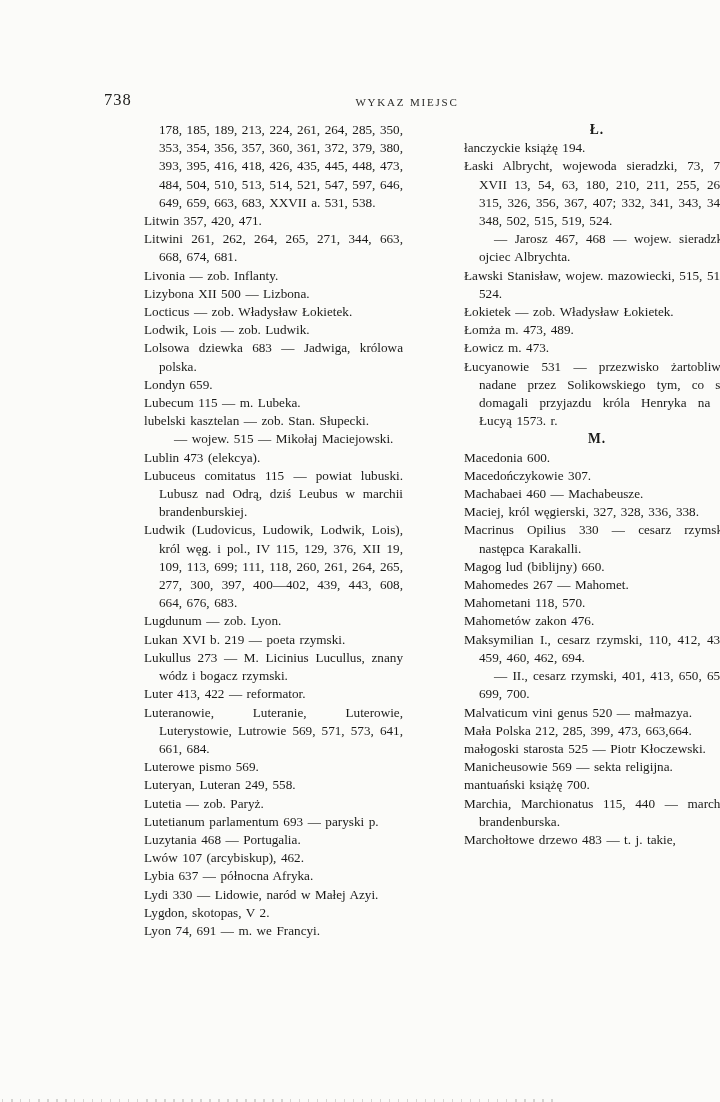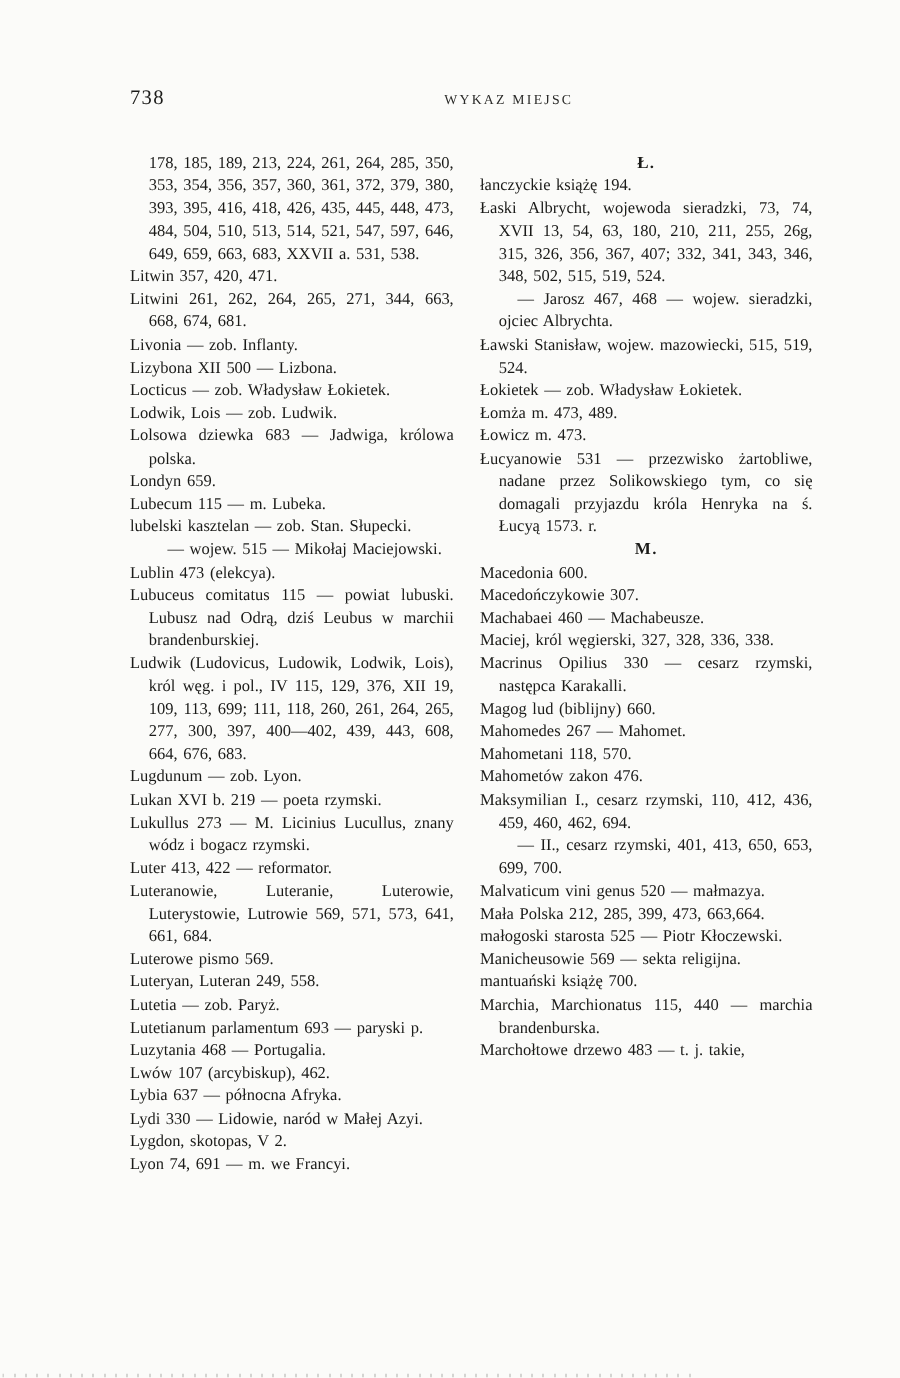--- a/index.html
+++ b/index.html
@@ -4,34 +4,34 @@
 <style>
   html,body{margin:0;padding:0;}
   body{
     width:720px;height:1102px;
     background:#fbfbf9;
     font-family:"Liberation Serif","DejaVu Serif",serif;
     color:#1a1a18;
     -webkit-font-smoothing:antialiased;
   }
   .page{position:relative;width:720px;height:1102px;overflow:hidden;background:#fbfbf9;}
-  .running-head{position:absolute;top:68px;left:0;width:626px;height:22px;}
+  .running-head{position:absolute;top:90px;left:0;width:626px;height:22px;}
   .page-number{
     position:absolute;left:104px;top:0;
     font-size:16.5px;letter-spacing:1px;color:#1c1c1a;
   }
   .running-title{
     position:absolute;left:407px;top:6px;transform:translateX(-50%);
     font-size:11px;letter-spacing:1.8px;color:#2a2a28;white-space:nowrap;
   }
   .columns{
     position:absolute;top:121px;left:104px;
     display:flex;gap:21px;align-items:flex-start;
   }
-  .col{font-size:13.2px;line-height:18.2px;text-align:justify;word-spacing:1.2px;}
+  .col{font-size:13.2px;line-height:18.2px;text-align:justify;word-spacing:1.2px;margin-left:40px;}
   .col-left{width:259px;}
   .col-right{width:266px;}
   .line{margin:0;}
   .entry{padding-left:15px;text-indent:-15px;}
   .sub{padding-left:15px;text-indent:15px;}
   .cont{padding-left:15px;text-indent:0;}
   .heading{
     text-align:center;font-weight:bold;font-size:13.6px;
     padding-left:0;text-indent:0;letter-spacing:1px;
   }

